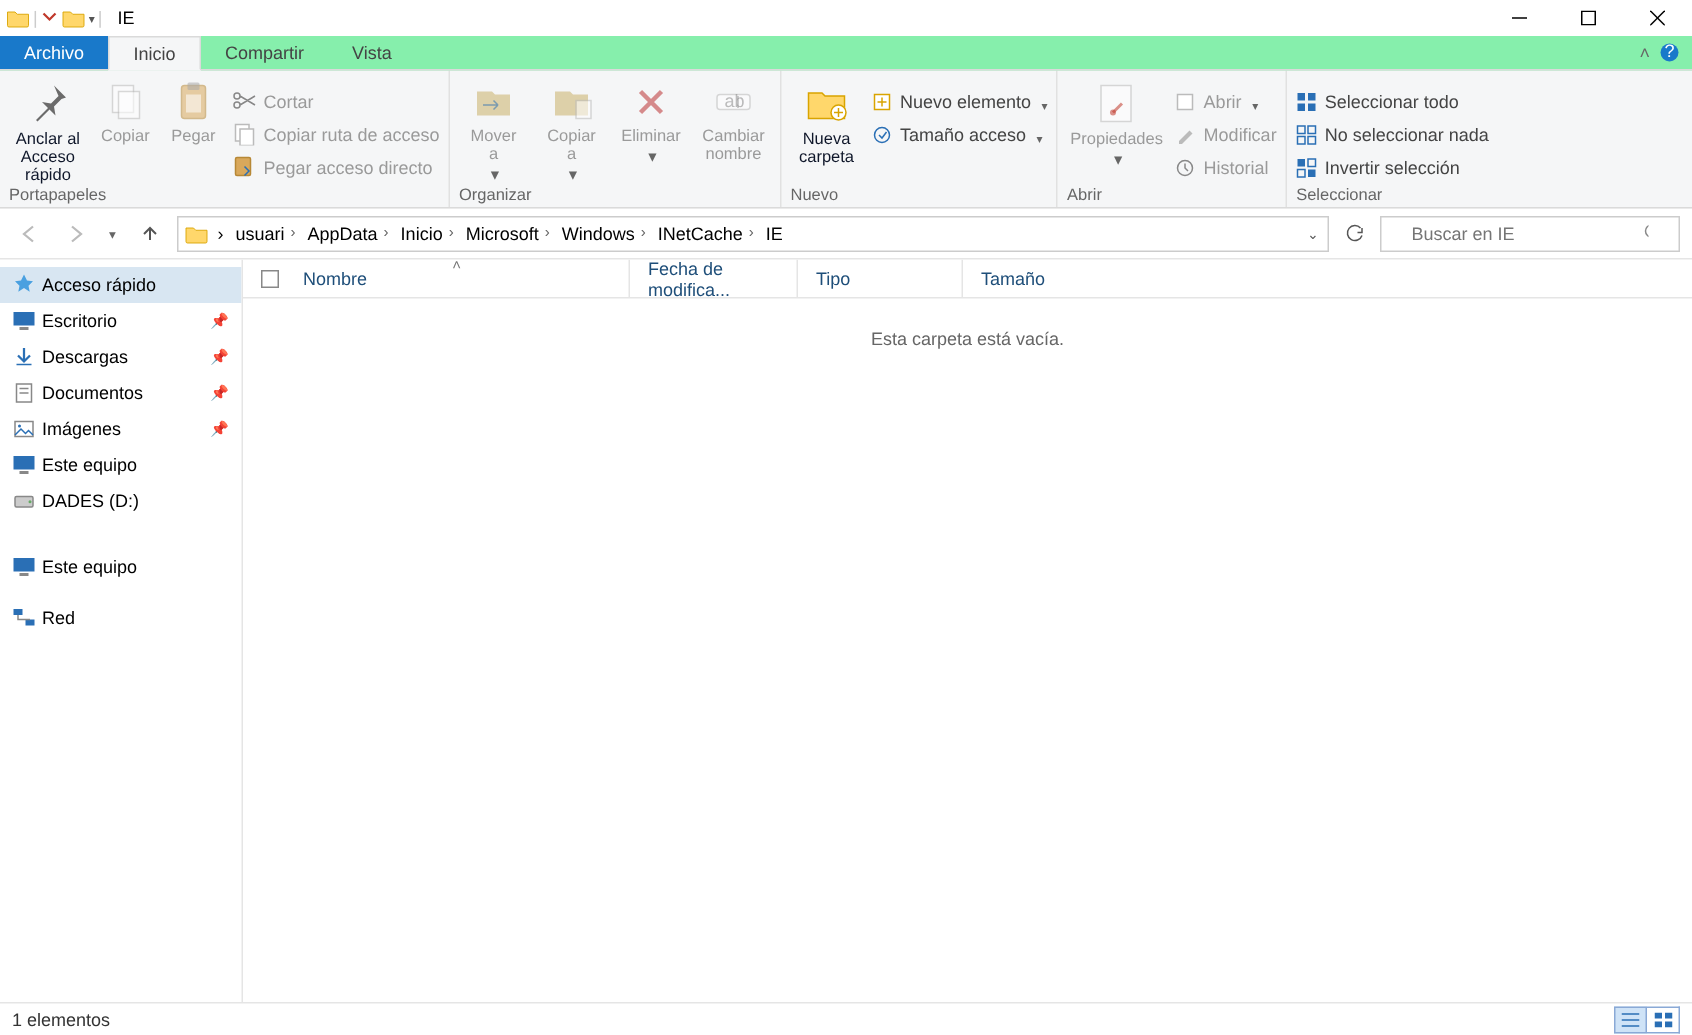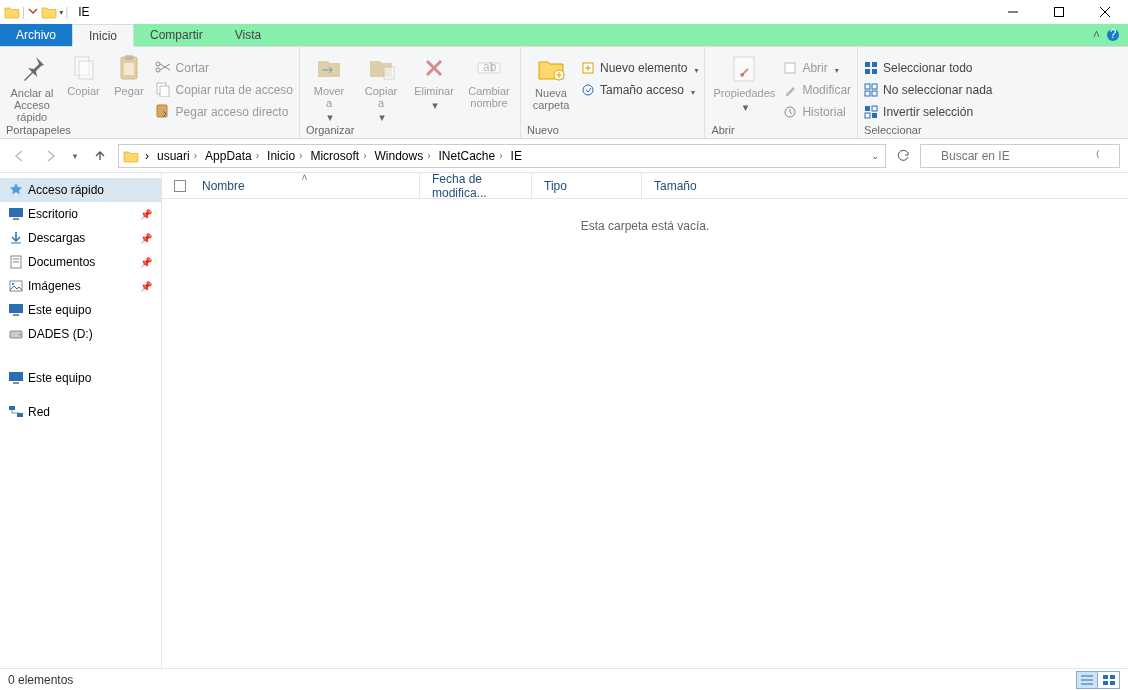--- a/index.html
+++ b/index.html
@@ -18,21 +18,21 @@
 .tab { padding: 0 16px; display: flex; align-items: center; font-size: 12px; color: #444; cursor: pointer; }
 .tab-file { background: #1979ca; color: #fff; }
 .tab-active { background: #f5f6f7; border-top: 1px solid #dadada; border-left: 1px solid #dadada; border-right: 1px solid #dadada; border-bottom: 1px solid #f5f6f7; margin-bottom: -1px; }
 .tabs-tail { margin-left: auto; display: flex; align-items: center; gap: 6px; padding-right: 8px; }
 
 
 .ribbon { height: 92px; background: #f5f6f7; border-bottom: 1px solid #dadada; display: flex; }
 .group { display: flex; flex-direction: column; border-right: 1px solid #e1e1e1; padding: 4px 6px 2px; }
 .group-body { flex: 1; display: flex; align-items: flex-start; gap: 6px; }
 .group-label { font-size: 11px; color: #666; padding-top: 1px; }
-.bigbtn { display: flex; flex-direction: column; align-items: center; justify-content: flex-start; width: 58px; gap: 2px; padding-top: 2px; cursor: pointer; color: #737373; }
+.bigbtn { display: flex; flex-direction: column; align-items: center; justify-content: flex-start; width: 58px; gap: 2px; padding-top: 2px; cursor: pointer; color: #0f172a; }
 .bigbtn span { font-size: 11px; text-align: center; line-height: 1.1; }
 .bigbtn.dis { color: #9a9a9a; justify-content: center; }
 .bigbtn.dis svg * { opacity: .55; }
 .smallrow { display: flex; align-items: flex-end; gap: 5px; font-size: 11px; color: #444; height: 22px; cursor: pointer; white-space: nowrap; }
 .smallrow.dis { color: #9a9a9a; }
 .vstack { display: flex; flex-direction: column; justify-content: flex-start; gap: 0px; }
 .tri { font-size: 8px; color: #666; margin-left: 2px; }
 
 
 .navbar { height: 34px; display: flex; align-items: center; border-bottom: 1px solid #e5e5e5; padding: 4px 8px; gap: 6px; }
@@ -473,21 +473,21 @@
       <div class="colh sort" style="width:230px;">Nombre</div>
       <div class="colh" style="width:112px;">Fecha de modifica...</div>
       <div class="colh" style="width:110px;">Tipo</div>
       <div class="colh" style="width:80px;border-right:none;">Tamaño</div>
     </div>
     <div class="empty">Esta carpeta está vacía.</div>
   </div>
 </div>
 
 <div class="status">
-  <span>0 elementos</span>
+  <span>1 elementos</span>
   <div class="views">
     <div class="viewbtn active">
       <svg width="12" height="10">
           <line x1="0" y1="1" x2="12" y2="1" stroke="#2a6fb5"></line>
           <line x1="0" y1="5" x2="12" y2="5" stroke="#2a6fb5"></line>
           <line x1="0" y1="9" x2="12" y2="9" stroke="#2a6fb5"></line>
         </svg>
     </div>
     <div class="viewbtn">
       <svg width="12" height="10">

